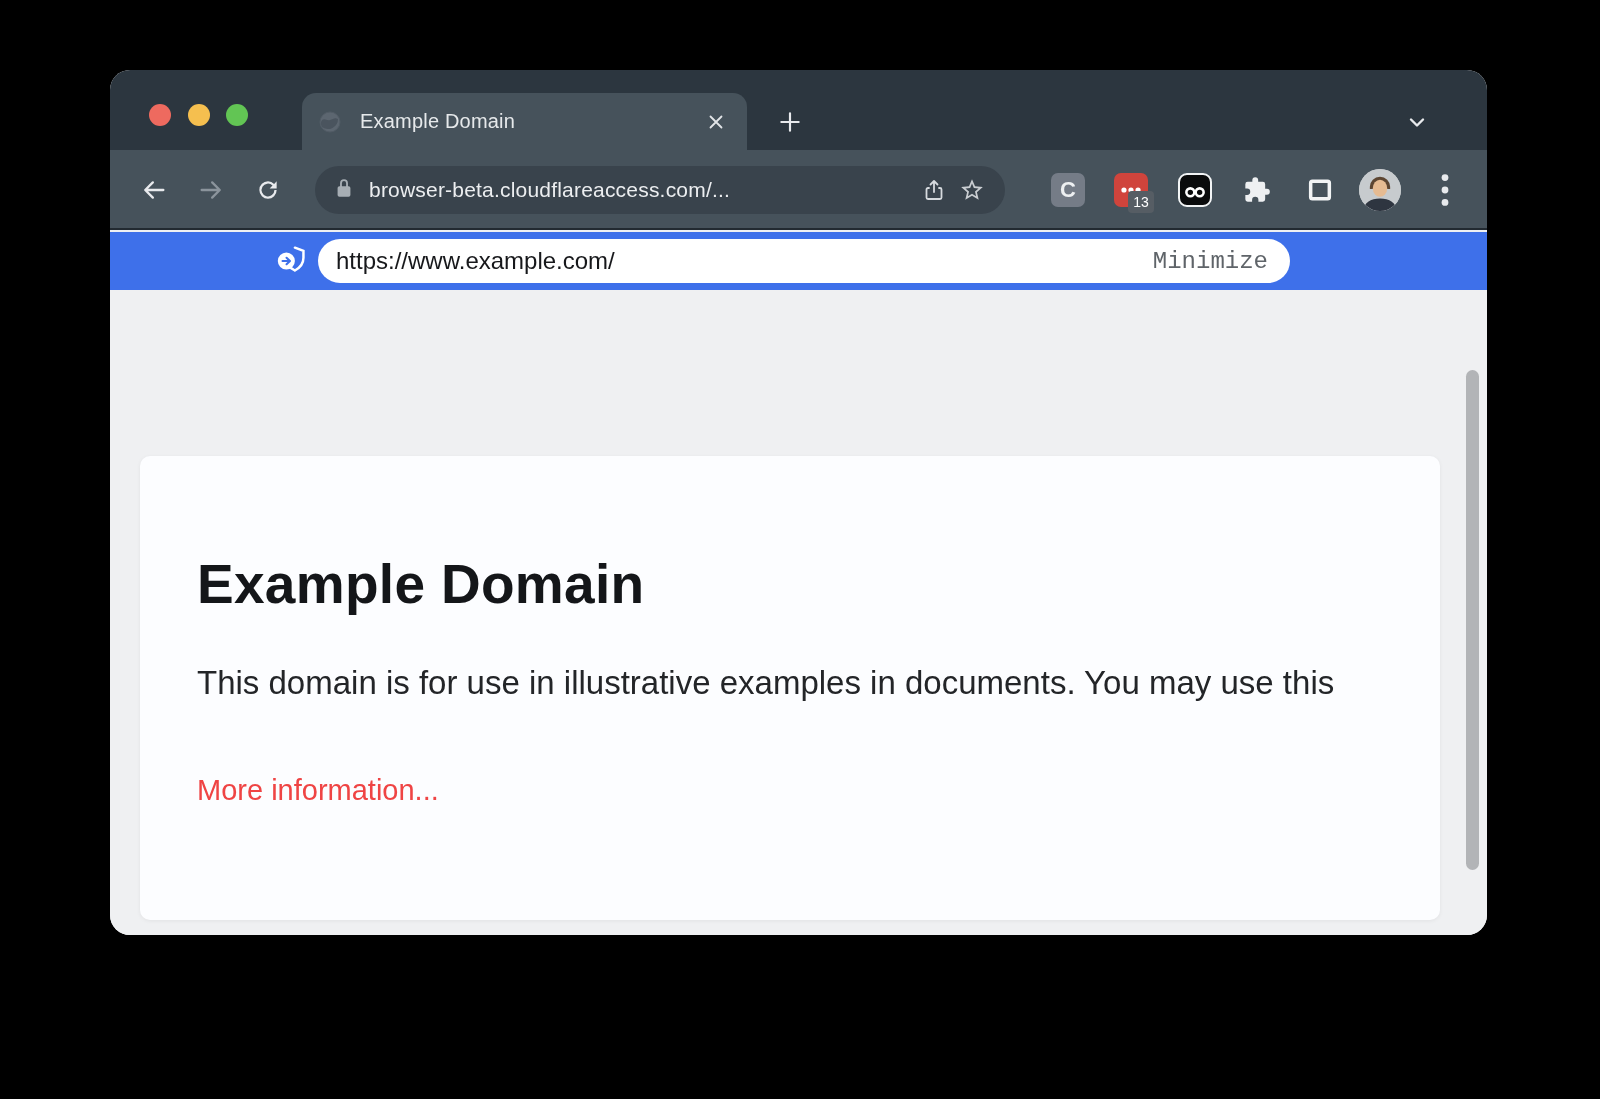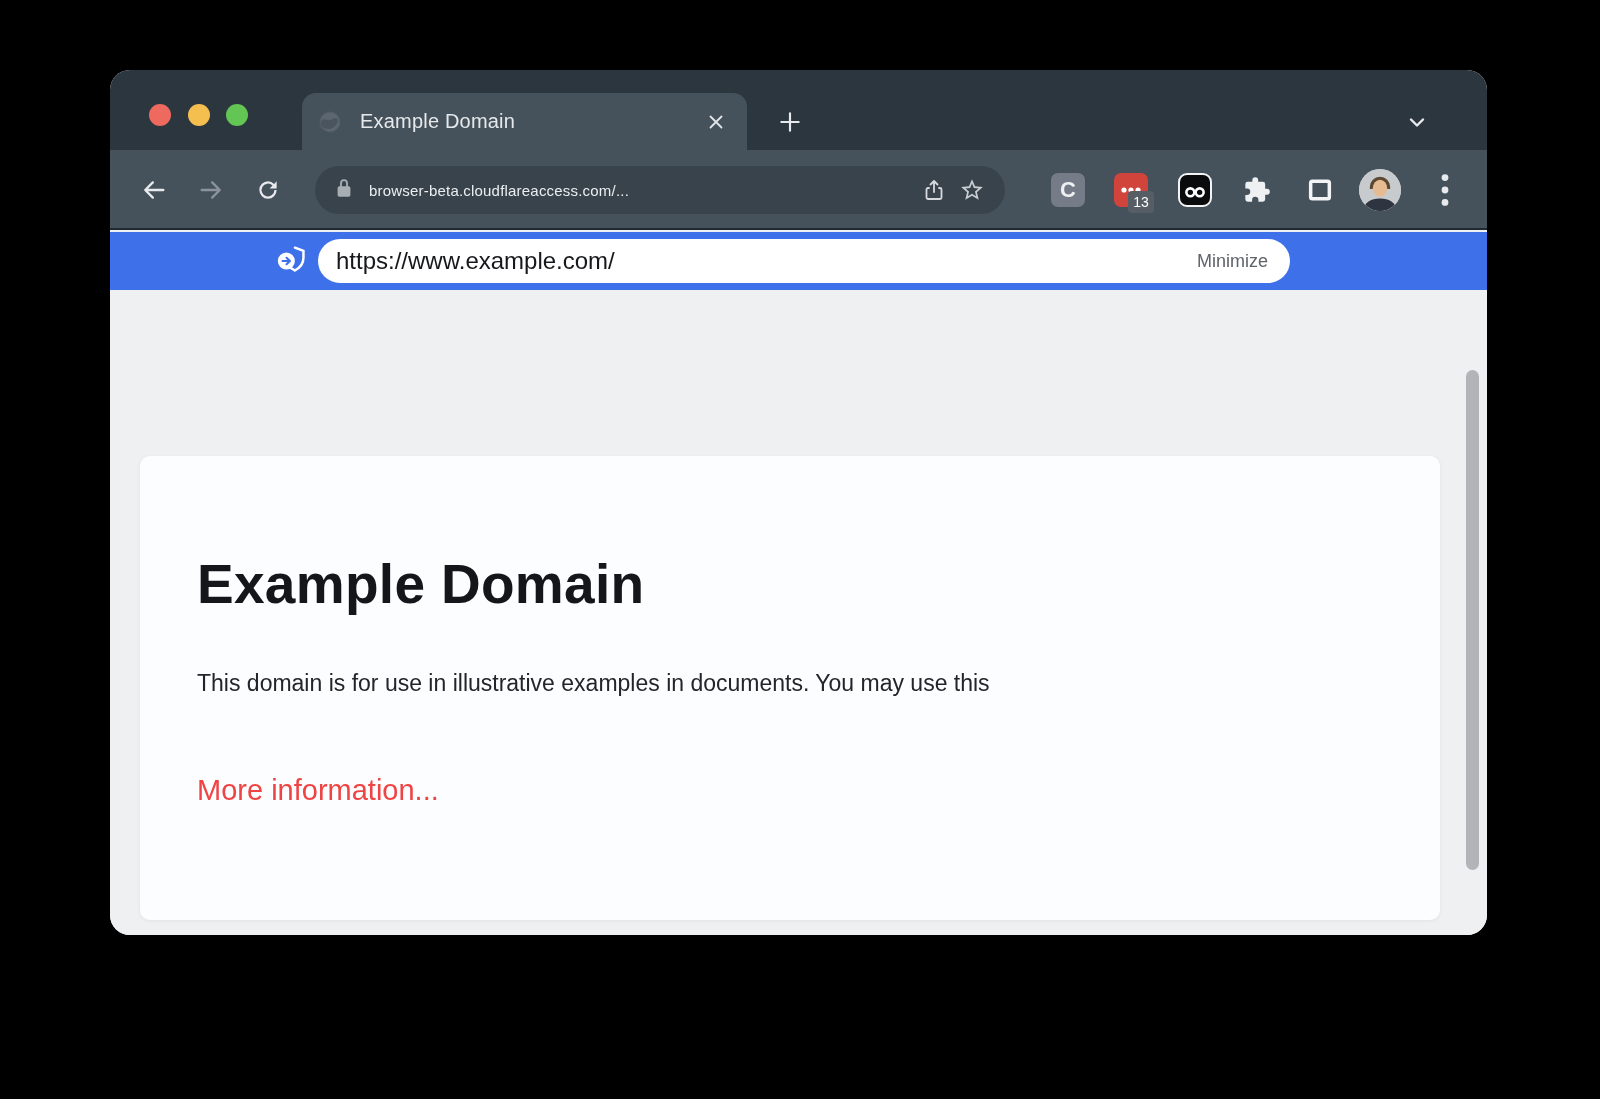--- a/index.html
+++ b/index.html
@@ -34,21 +34,21 @@
   
   .toolbar { position:absolute; left:0; top:80px; width:100%; height:80px; background:#46525b;
              border-bottom:2px solid #222a31; }
   .nav-btn { position:absolute; top:18px; width:44px; height:44px; border-radius:50%;
              display:flex; align-items:center; justify-content:center; }
   .nav-back { left:22px; } .nav-fwd { left:79px; } .nav-reload { left:136px; }
 
   .omnibox { position:absolute; left:205px; top:16px; width:690px; height:48px;
              background:#39434c; border-radius:24px; display:flex; align-items:center;
              padding:0 14px 0 18px; }
-  .omni-url { margin-left:14px; font-size:15px; color:#eceef0; letter-spacing:.2px;
+  .omni-url { margin-left:14px; font-size:21px; color:#eceef0; letter-spacing:.2px;
               white-space:nowrap; overflow:hidden; flex:1; }
   .omni-ic { width:38px; height:38px; display:flex; align-items:center; justify-content:center;
              border-radius:50%; flex:0 0 auto; }
 
   .ext { position:absolute; top:23px; width:34px; height:34px; border-radius:7px;
          display:flex; align-items:center; justify-content:center; }
   .ext-c { left:941px; background:#757c87; color:#eef0f2; font-size:22px; font-weight:bold; }
   .ext-red { left:1004px; background:#d0443c; position:absolute; }
   .ext-badge { position:absolute; left:14px; top:18px; min-width:26px; height:22px;
                background:#565d64; color:#fff; font-size:14px; border-radius:4px;
@@ -62,29 +62,29 @@
   .menu-dots { position:absolute; left:1321px; top:22px; width:28px; height:36px;
                display:flex; align-items:center; justify-content:center; }
 
   
   .isobar { position:absolute; left:0; top:162px; width:100%; height:58px; background:#3e70ea; }
   .iso-shield { position:absolute; left:164px; top:10px; width:38px; height:38px; }
   .iso-pill { position:absolute; left:208px; top:7px; width:972px; height:44px;
               background:#fff; border-radius:22px; display:flex; align-items:center;
               padding:0 22px 0 18px; }
   .iso-url { font-size:24px; color:#17181b; flex:1; white-space:nowrap; overflow:hidden; }
-  .iso-min { font-size:18px; color:#5f6469; flex:0 0 auto; }
+  .iso-min { font-size:24px; color:#5f6469; flex:0 0 auto;font-family:Liberation Mono, monospace; }
 
   
   .content { position:absolute; left:0; top:220px; width:100%; height:645px; background:#eff0f2; }
   .card { position:absolute; left:30px; top:166px; width:1300px; height:464px;
           background:#fcfdff; border-radius:10px; box-shadow:0 1px 4px rgba(0,0,0,0.06); }
   .h1 { position:absolute; left:57px; top:96px; font-size:55px; font-weight:bold;
         color:#141619; letter-spacing:.3px; }
-  .body-text { position:absolute; left:57px; top:208px; font-size:23px; line-height:38px;
+  .body-text { position:absolute; left:57px; top:208px; font-size:33px; line-height:38px;
                color:#232528; }
   .more-link { position:absolute; left:57px; top:318px; font-size:29px; color:#ef4444;
                text-decoration:none; }
   .scroll-thumb { position:absolute; right:8px; top:80px; width:13px; height:500px;
                   border-radius:7px; background:#b2b4b7; }
 </style>
 </head>
 <body>
 
 <div class="canvas">

